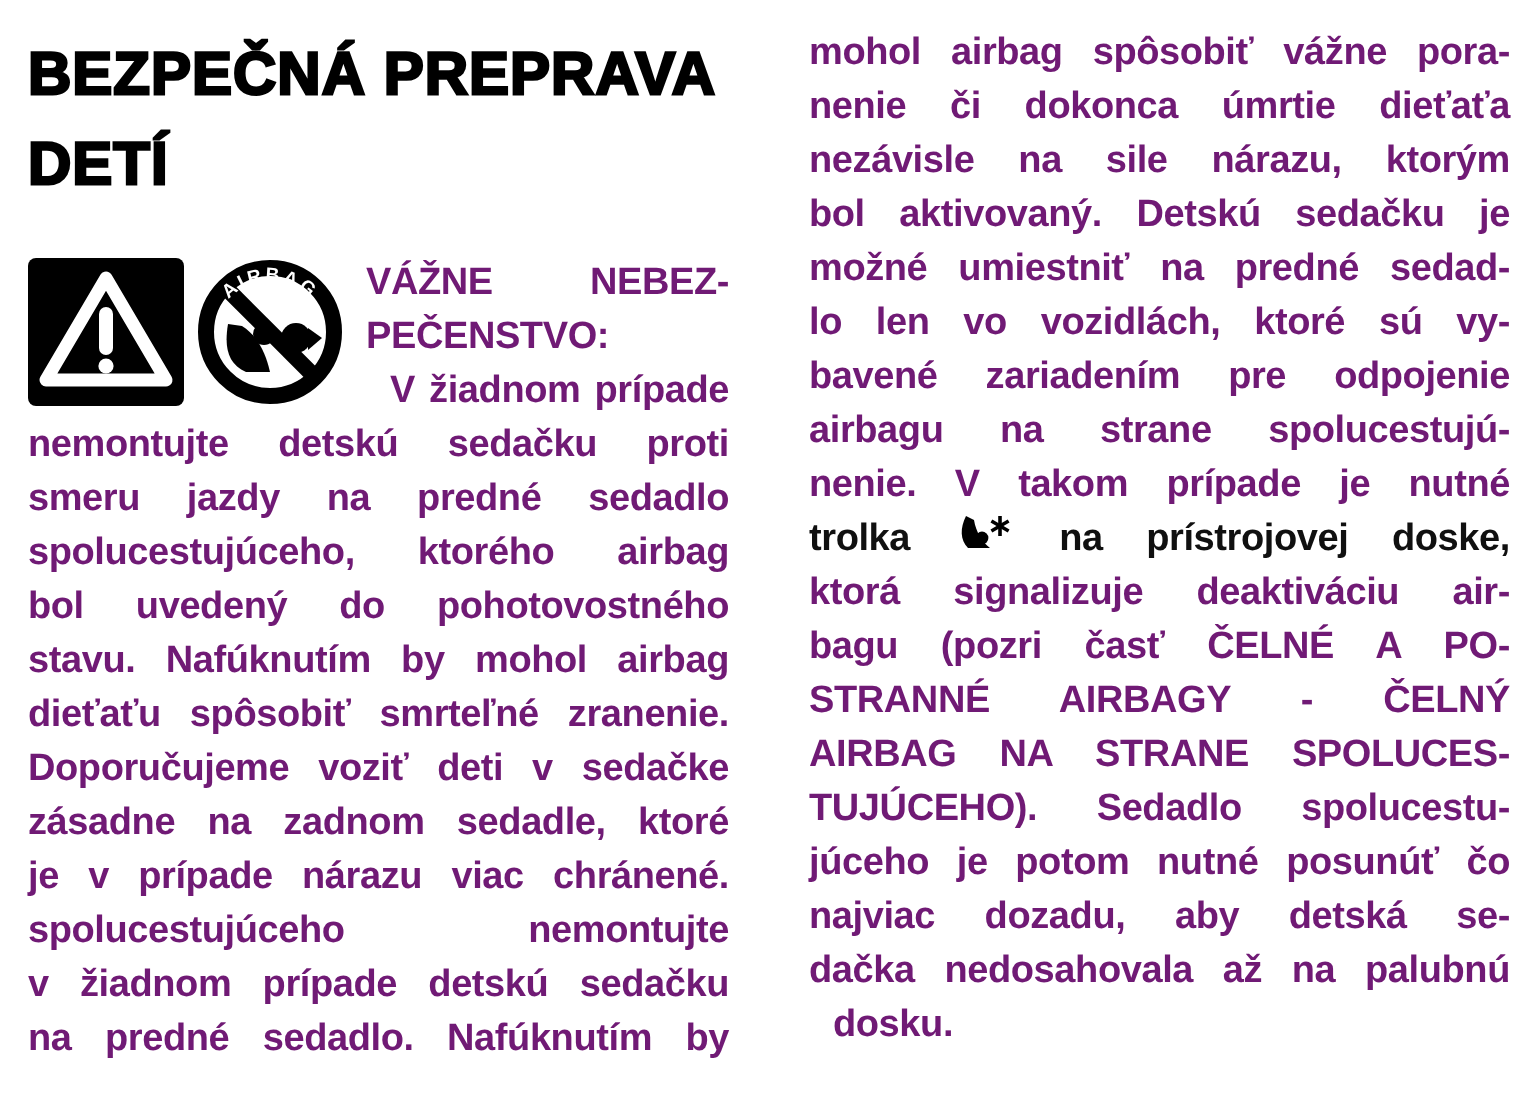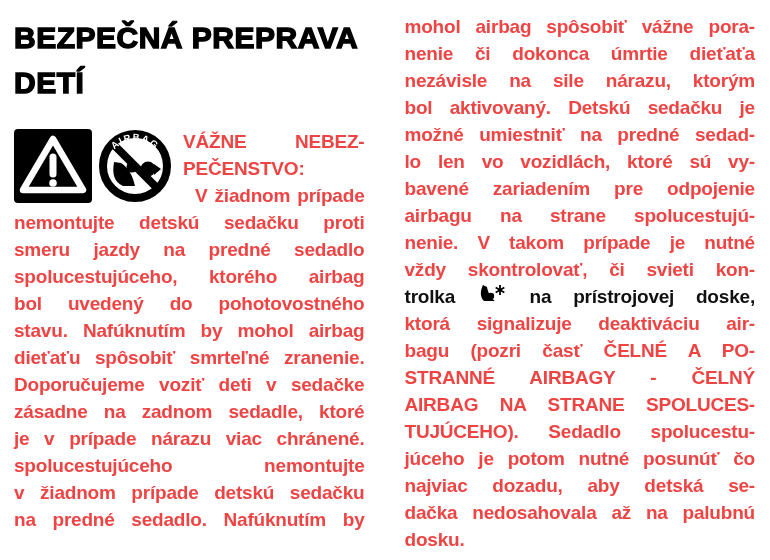--- a/index.html
+++ b/index.html
@@ -31,23 +31,23 @@
   }
 
   
   .jline {
     font-size: 19px;
     font-weight: bold;
     line-height: 27px;
     letter-spacing: -0.2px;
     text-align: justify;
     text-align-last: justify;
-    color: #ef4444;
+    color: #701a75;
   }
-  .jline.align-left-last { text-align-last: left; }
+  .jline.align-left-last { text-align-last: left; padding-left: 12px; }
   .jline.indent { text-indent: 12px; padding-left: 44px; }
 
   
   .warning-icons {
     float: left;
     width: 157px; height: 76px;
     display: flex; align-items: center; gap: 7px;
     margin-right: 12px;
   }
   .icon-warning { width: 78px; height: 74px; flex: 0 0 auto; }
@@ -127,21 +127,20 @@
     <div>
       <div class="jline">mohol airbag spôsobiť vážne pora-</div>
       <div class="jline">nenie či dokonca úmrtie dieťaťa</div>
       <div class="jline">nezávisle na sile nárazu, ktorým</div>
       <div class="jline">bol aktivovaný. Detskú sedačku je</div>
       <div class="jline">možné umiestniť na predné sedad-</div>
       <div class="jline">lo len vo vozidlách, ktoré sú vy-</div>
       <div class="jline">bavené zariadením pre odpojenie</div>
       <div class="jline">airbagu na strane spolucestujú-</div>
       <div class="jline">nenie. V takom prípade je nutné</div>
-      <div class="jline">vždy skontrolovať, či svieti kon-</div>
 
       <div class="iline">
         <span>trolka</span>
 
         <svg class="icon-indicator" viewBox="0 0 31 22">
           <path d="M 6 2 C 3 8, 3 14, 7 18 L 18 18 C 14 15, 11 10, 10 4 Z" fill="#000"></path>
           <circle cx="14" cy="13" r="3.2" fill="#000"></circle>
           <line x1="23" y1="2" x2="23" y2="12" stroke="#000" stroke-width="1.8"></line>
           <line x1="18.7" y1="4.5" x2="27.3" y2="9.5" stroke="#000" stroke-width="1.8"></line>
           <line x1="18.7" y1="9.5" x2="27.3" y2="4.5" stroke="#000" stroke-width="1.8"></line>

